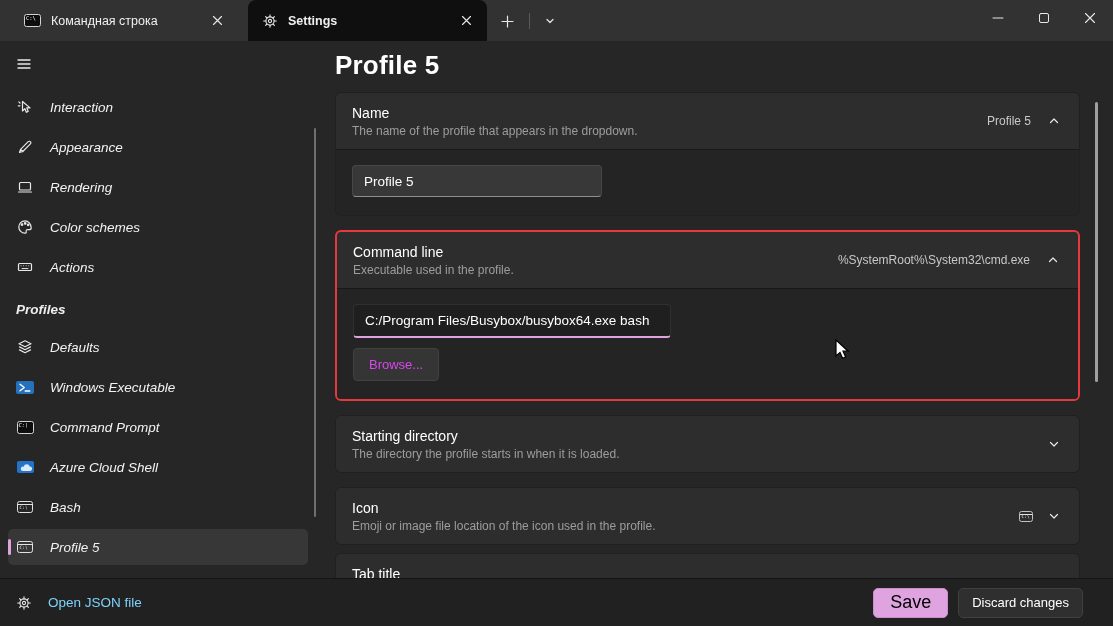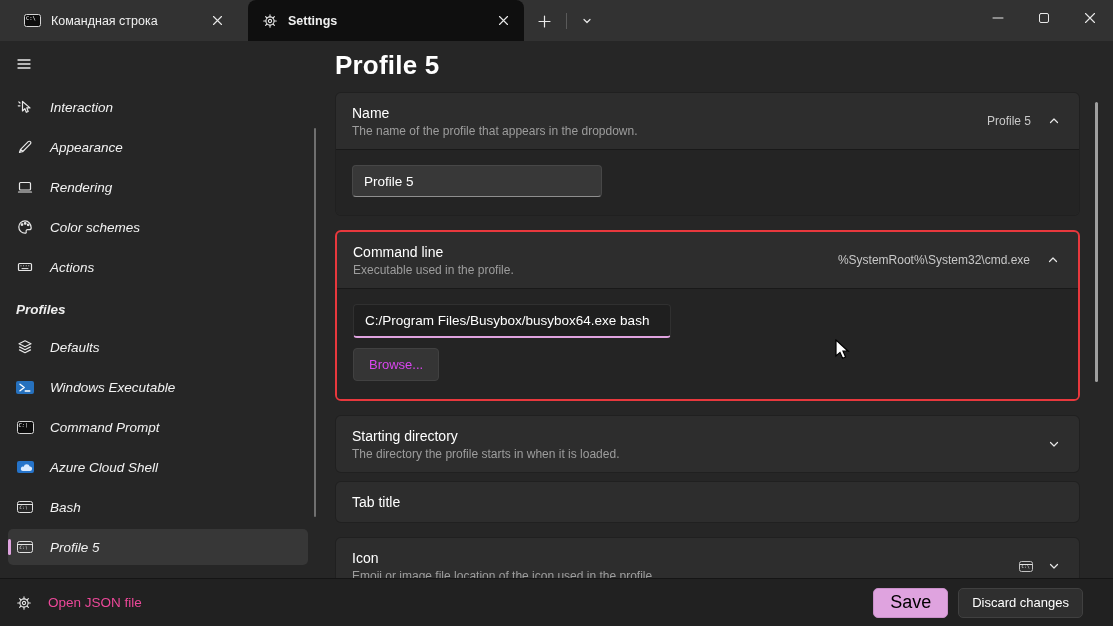--- a/index.html
+++ b/index.html
@@ -3,21 +3,21 @@
 <meta charset="utf-8">
 <style>
   * { margin:0; padding:0; box-sizing:border-box; }
   html,body { width:1113px; height:626px; overflow:hidden; }
   body { font-family:"Liberation Sans","DejaVu Sans",sans-serif; background:#262626; color:#fff; position:relative; }
 
   
   .titlebar { position:absolute; top:0; left:0; right:0; height:41px; background:#323232; display:flex; align-items:flex-end; }
   .tab { height:41px; display:flex; align-items:center; gap:10px; padding:0 10px 0 14px; width:228px; cursor:pointer;justify-content:space-between; }
   .tab.inactive { margin-left:10px; }
-  .tab.active { margin-left:10px; width:276px; background:#0f0f0f; border-radius:8px 8px 0 0; }
+  .tab.active { margin-left:10px; width:239px; background:#0f0f0f; border-radius:8px 8px 0 0; }
   .tab-label { font-size:12.5px; color:#f0f0f0; flex:1; white-space:nowrap; overflow:hidden; }
   .tab.active .tab-label { font-weight:bold; }
   .tab-close { width:22px; height:22px; display:flex; align-items:center; justify-content:center; border-radius:4px; flex:none; }
   .newtab-btn,.tabdrop-btn { width:28px; height:26px; margin:0 2px 7px 6px; display:flex; align-items:center; justify-content:center; border-radius:4px; cursor:pointer; }
   .tabdrop-btn { margin-left:8px; width:24px; }
   .tabbar-sep { width:1px; height:16px; background:#5a5a5a; margin:0 0 12px 6px; }
   .wincontrols { margin-left:auto; display:flex; align-self:flex-start; }
   .winbtn { width:46px; height:36px; display:flex; align-items:center; justify-content:center; cursor:pointer; }
 
   
@@ -46,21 +46,21 @@
   .card-content { background:#242424; border-top:1px solid rgba(0,0,0,.3); padding:15px 16px 18px; }
   .txt-input { display:block; width:250px; height:32px; background:#383838; border:1px solid #474747; border-bottom:1px solid #8f8f8f; border-radius:4px; color:#fff; font-size:13.5px; font-family:inherit; padding:0 11px; outline:none; }
   .txt-input.focused { width:318px; height:34px; background:#1f1f1f; border:1px solid #303030; border-bottom:2px solid #dfa3df; }
   .browse-btn { margin-top:10px; height:33px; padding:0 15px; background:#353535; border:1px solid #414141; border-radius:4px; color:#d946ef; font-size:13px; font-family:inherit; cursor:pointer; }
   .icon-preview { margin-right:14px; display:flex; align-items:center; }
   .main-scrollbar { position:absolute; right:15px; top:61px; width:3px; height:280px; background:#9f9f9f; border-radius:2px; }
 
   
   .footer { position:absolute; left:0; right:0; bottom:0; height:48px; background:#212121; border-top:1px solid rgba(0,0,0,.35); display:flex; align-items:center; padding:0 30px 0 16px; z-index:5; }
   .openjson { display:flex; align-items:center; gap:16px; cursor:pointer; }
-  .openjson .lbl { font-size:13.5px; color:#ec4899; }
+  .openjson .lbl { font-size:13.5px; color:#7dd3fc; }
   .footer-actions { margin-left:auto; display:flex; gap:10px; }
   .save-btn { height:30px; padding:0 16px; background:#dfa3df; color:#000; border:1px solid #c98fc9; border-radius:5px; font-size:18px; font-family:inherit; cursor:pointer; }
   .discard-btn { height:30px; padding:0 13px; background:#2f2f2f; color:#fff; border:1px solid #404040; border-radius:5px; font-size:13px; font-family:inherit; cursor:pointer; }
 
   
   .icon-cmdwin { width:17px; height:13px; background:#0d0d0d; border:1.5px solid #d5d5d5; border-radius:2.5px; position:relative; flex:none; }
   .icon-cmdwin .t { position:absolute; left:1px; top:1px; font-size:5.5px; line-height:1; color:#fff; font-family:"DejaVu Sans Mono",monospace; }
   .icon-termwin { width:16px; height:12px; background:transparent; border:1.2px solid #e2e2e2; border-radius:2.5px; position:relative; flex:none; }
   .icon-termwin::before { content:""; position:absolute; left:0; right:0; top:2px; border-top:1px solid #e2e2e2; }
   .icon-termwin .t { position:absolute; left:1.5px; top:3.5px; font-size:4.5px; line-height:1; color:#e2e2e2; font-family:"DejaVu Sans Mono",monospace; }
@@ -293,44 +293,44 @@
         <div class="ch-desc">The directory the profile starts in when it is loaded.</div>
       </div>
       <span class="chevron">
         <svg class="stk" width="12" height="12" viewBox="0 0 12 12">
             <path d="M2.5 4.5 L6 8 L9.5 4.5"></path>
           </svg>
       </span>
     </div>
   </section>
 
-  <section class="card" style="margin-top:8px">
-    <div class="card-header">
-      <div class="ch-text">
-        <div class="ch-title">Tab title</div>
-      </div>
-    </div>
-  </section>
-
   <section class="card">
     <div class="card-header">
       <div class="ch-text">
         <div class="ch-title">Icon</div>
         <div class="ch-desc">Emoji or image file location of the icon used in the profile.</div>
       </div>
       <span class="icon-preview">
         <span class="icon-termwin small">
             <span class="t">C:\</span>
           </span>
       </span>
       <span class="chevron">
         <svg class="stk" width="12" height="12" viewBox="0 0 12 12">
             <path d="M2.5 4.5 L6 8 L9.5 4.5"></path>
           </svg>
       </span>
+    </div>
+  </section>
+
+  <section class="card" style="margin-top:8px">
+    <div class="card-header">
+      <div class="ch-text">
+        <div class="ch-title">Tab title</div>
+      </div>
     </div>
   </section>
 
   <div class="main-scrollbar"></div>
 </main>
 
 <footer class="footer">
   <div class="openjson">
     <span style="display:flex">
       <svg class="stk" width="16" height="16" viewBox="0 0 16 16" style="stroke-width:1.1">

